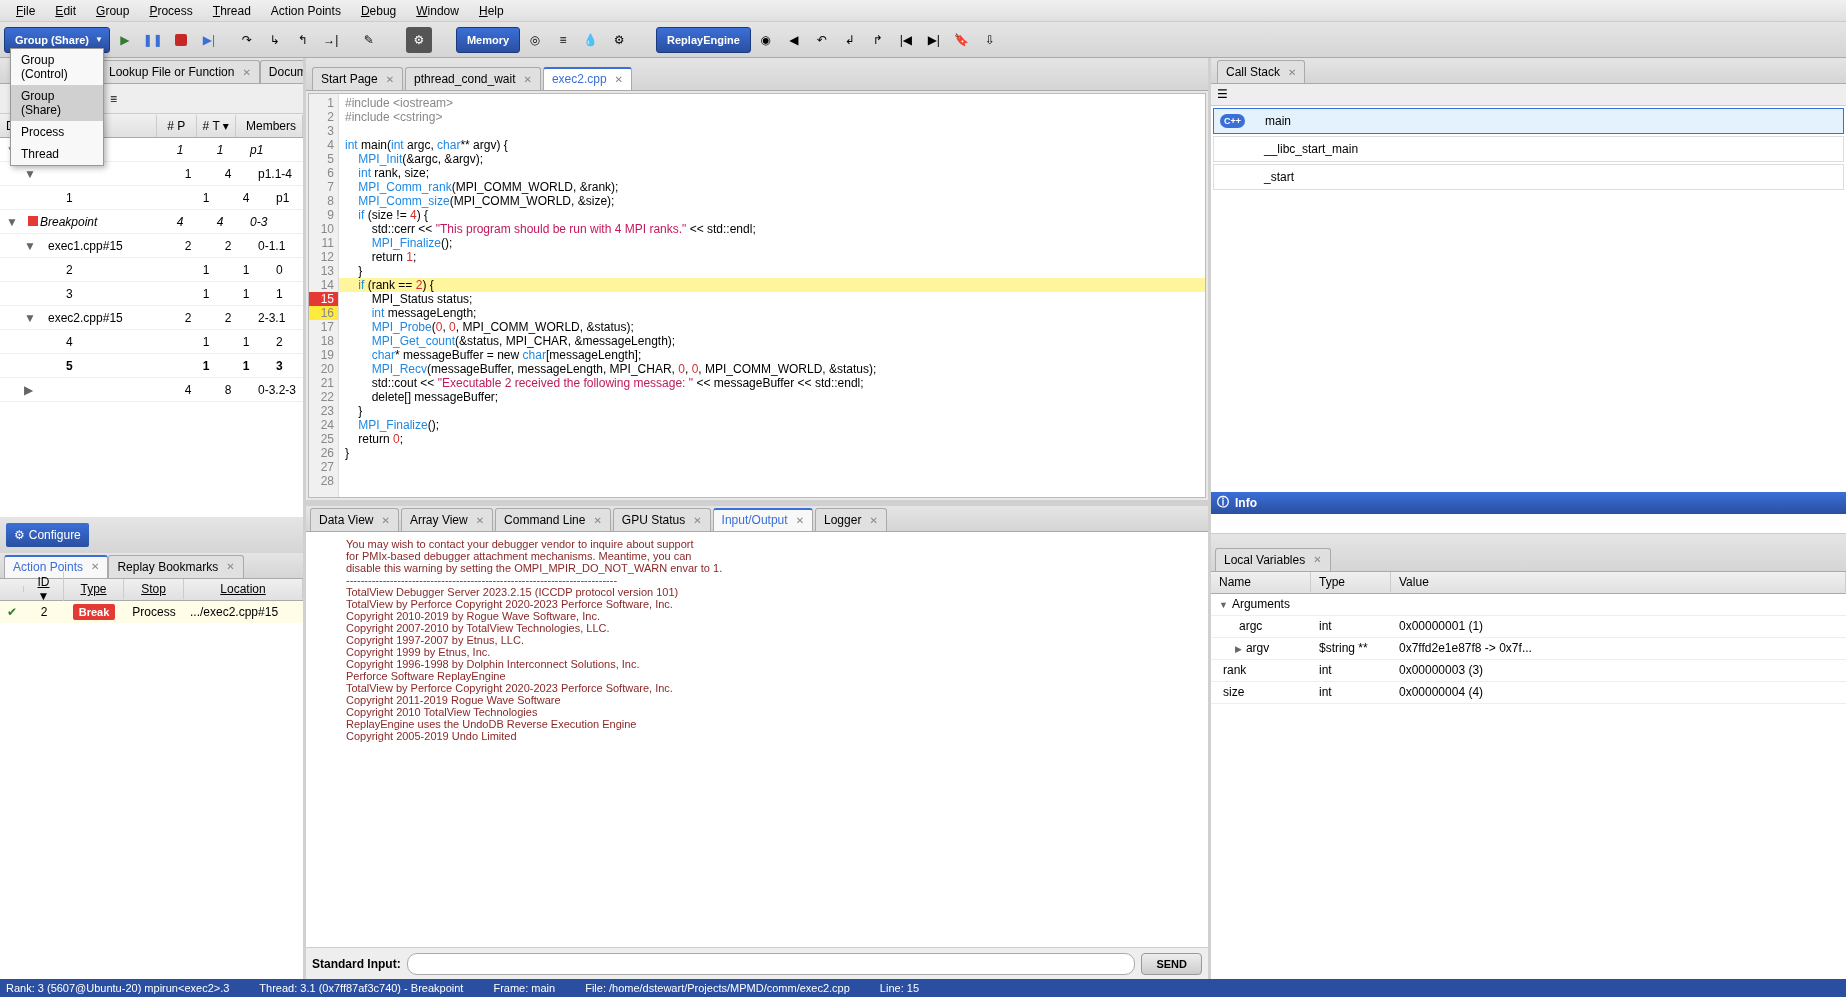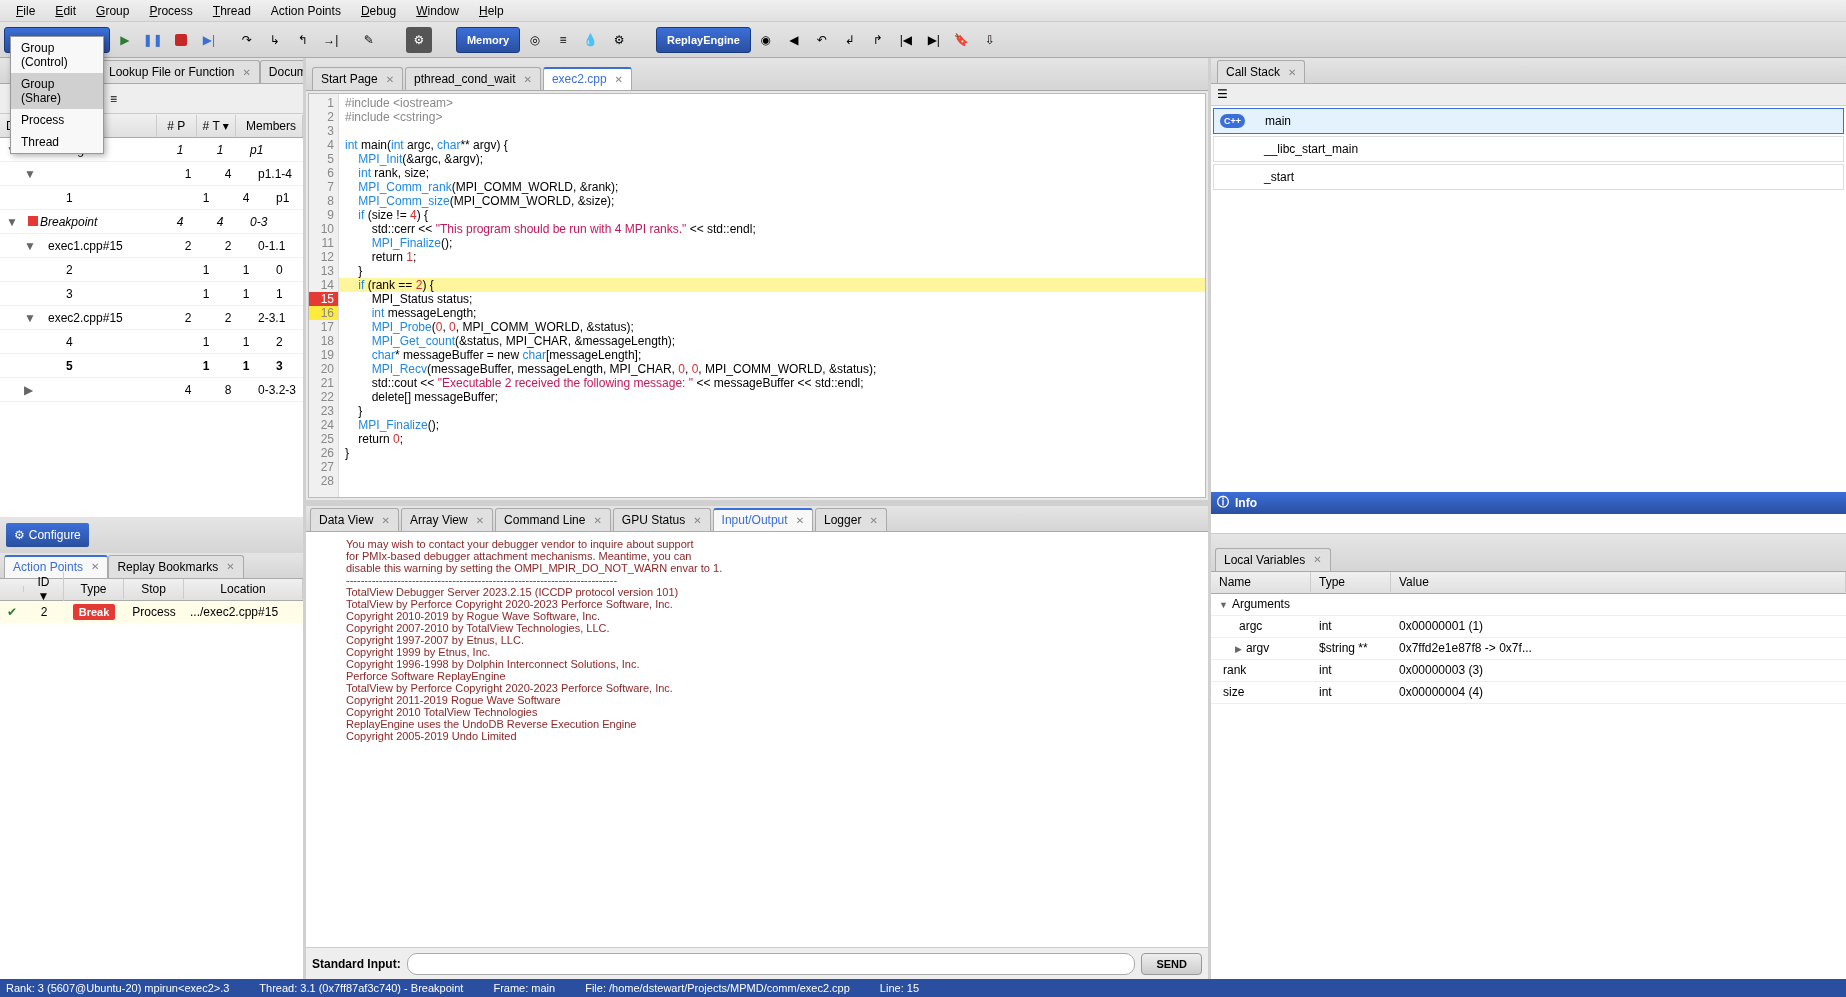--- a/index.html
+++ b/index.html
@@ -6,21 +6,21 @@
 html, body { width: 1846px; height: 997px; overflow: hidden; background: #e8e8e8; font-size: 12px; }
 .menubar { height: 22px; background: linear-gradient(to bottom, #f0f0f0, #e0e0e0); border-bottom: 1px solid #ccc; display: flex; align-items: center; padding: 0 6px; }
 .menuitem { padding: 2px 10px; cursor: pointer; }
 .menuitem span.ul { text-decoration: underline; }
 .toolbar { height: 36px; background: linear-gradient(to bottom, #e5e5e5, #d5d5d5); border-bottom: 1px solid #aaa; display: flex; align-items: center; padding: 0 4px; gap: 2px; }
 .tb-btn { width: 26px; height: 26px; border: 1px solid transparent; border-radius: 3px; display: flex; align-items: center; justify-content: center; cursor: pointer; }
 .tb-sep { width: 8px; }
 .tb-btn-blue { background: linear-gradient(to bottom, #3b6fd8, #2a4fa0); color: white; border: 1px solid #1a3a80; padding: 0 10px; height: 26px; border-radius: 3px; display: flex; align-items: center; font-size: 11px; font-weight: bold; cursor: pointer; }
 .tb-dropdown { background: linear-gradient(to bottom, #3b6fd8, #2a4fa0); color: white; border: 1px solid #1a3a80; height: 26px; border-radius: 3px; display: flex; align-items: center; padding: 0 6px 0 10px; gap: 6px; font-size: 11px; font-weight: bold; cursor: pointer; }
 .tb-dropdown .arrow { font-size: 8px; }
-.dropdown-menu { position: absolute; top: 36px; left: 10px; width: 94px; background: #f8f8f8; border: 1px solid #999; box-shadow: 2px 2px 6px rgba(0,0,0,0.3); z-index: 1000; }
+.dropdown-menu { position: absolute; top: 48px; left: 10px; width: 94px; background: #f8f8f8; border: 1px solid #999; box-shadow: 2px 2px 6px rgba(0,0,0,0.3); z-index: 1000; }
 .dropdown-item { padding: 4px 10px; font-size: 12px; cursor: pointer; }
 .dropdown-item.selected { background: #d0d0d0; }
 
 .main-layout { display: flex; height: calc(100% - 22px - 36px - 18px); }
 .left-col { width: 303px; display: flex; flex-direction: column; }
 .mid-col { width: 908px; display: flex; flex-direction: column; border-left: 3px solid #d0d0d0; border-right: 3px solid #d0d0d0; }
 .right-col { flex: 1; display: flex; flex-direction: column; }
 
 .tabrow { background: linear-gradient(to bottom, #e5e5e5, #d5d5d5); height: 26px; display: flex; align-items: flex-end; padding: 0 6px; border-bottom: 1px solid #aaa; gap: 2px; }
 .tab { background: #e0e0e0; border: 1px solid #aaa; border-bottom: none; padding: 4px 8px; font-size: 12px; display: flex; align-items: center; gap: 4px; cursor: pointer; border-radius: 3px 3px 0 0; }
@@ -50,21 +50,21 @@
 .pr-m { flex: 1; padding-left: 10px !important; }
 .proc-row.bold { font-weight: bold; }
 .proc-row.italic { font-style: italic; }
 .sq-green { width: 10px; height: 10px; background: #4caf50; display: inline-block; }
 .sq-red { width: 10px; height: 10px; background: #e53935; display: inline-block; }
 
 .configure-bar { height: 24px; background: linear-gradient(to bottom, #3b6fd8, #2a4fa0); color: #fff; font-size: 12px; display: flex; align-items: center; padding: 0 8px; cursor: pointer; gap: 4px; margin: 4px; border-radius: 2px; width: fit-content; }
 
 .ap-tabs { height: 26px; background: linear-gradient(to bottom, #e5e5e5, #d5d5d5); border-bottom: 1px solid #aaa; display: flex; align-items: flex-end; padding: 0 4px; }
 .ap-header { display: flex; background: linear-gradient(to bottom, #f0f0f0, #e0e0e0); border-bottom: 1px solid #aaa; height: 22px; align-items: center; font-size: 12px; }
-.ap-header > div { padding: 3px 6px; border-right: 1px solid #ccc; text-align: center; }
+.ap-header > div { padding: 3px 6px; border-right: 1px solid #ccc; text-align: center; text-decoration: underline; }
 .ap-body { flex: 1; background: #fff; }
 .ap-row { display: flex; height: 22px; align-items: center; background: #fffde7; font-size: 12px; }
 .ap-row > div { padding: 0 6px; }
 .apc-chk { width: 24px; text-align: center; }
 .apc-id { width: 40px; text-align: center; }
 .apc-type { width: 60px; text-align: center; }
 .apc-stop { width: 60px; text-align: center; }
 .apc-loc { flex: 1; text-align: center; }
 .badge-break { background: #e53935; color: #fff; padding: 2px 6px; border-radius: 2px; font-size: 11px; font-weight: bold; }
 

